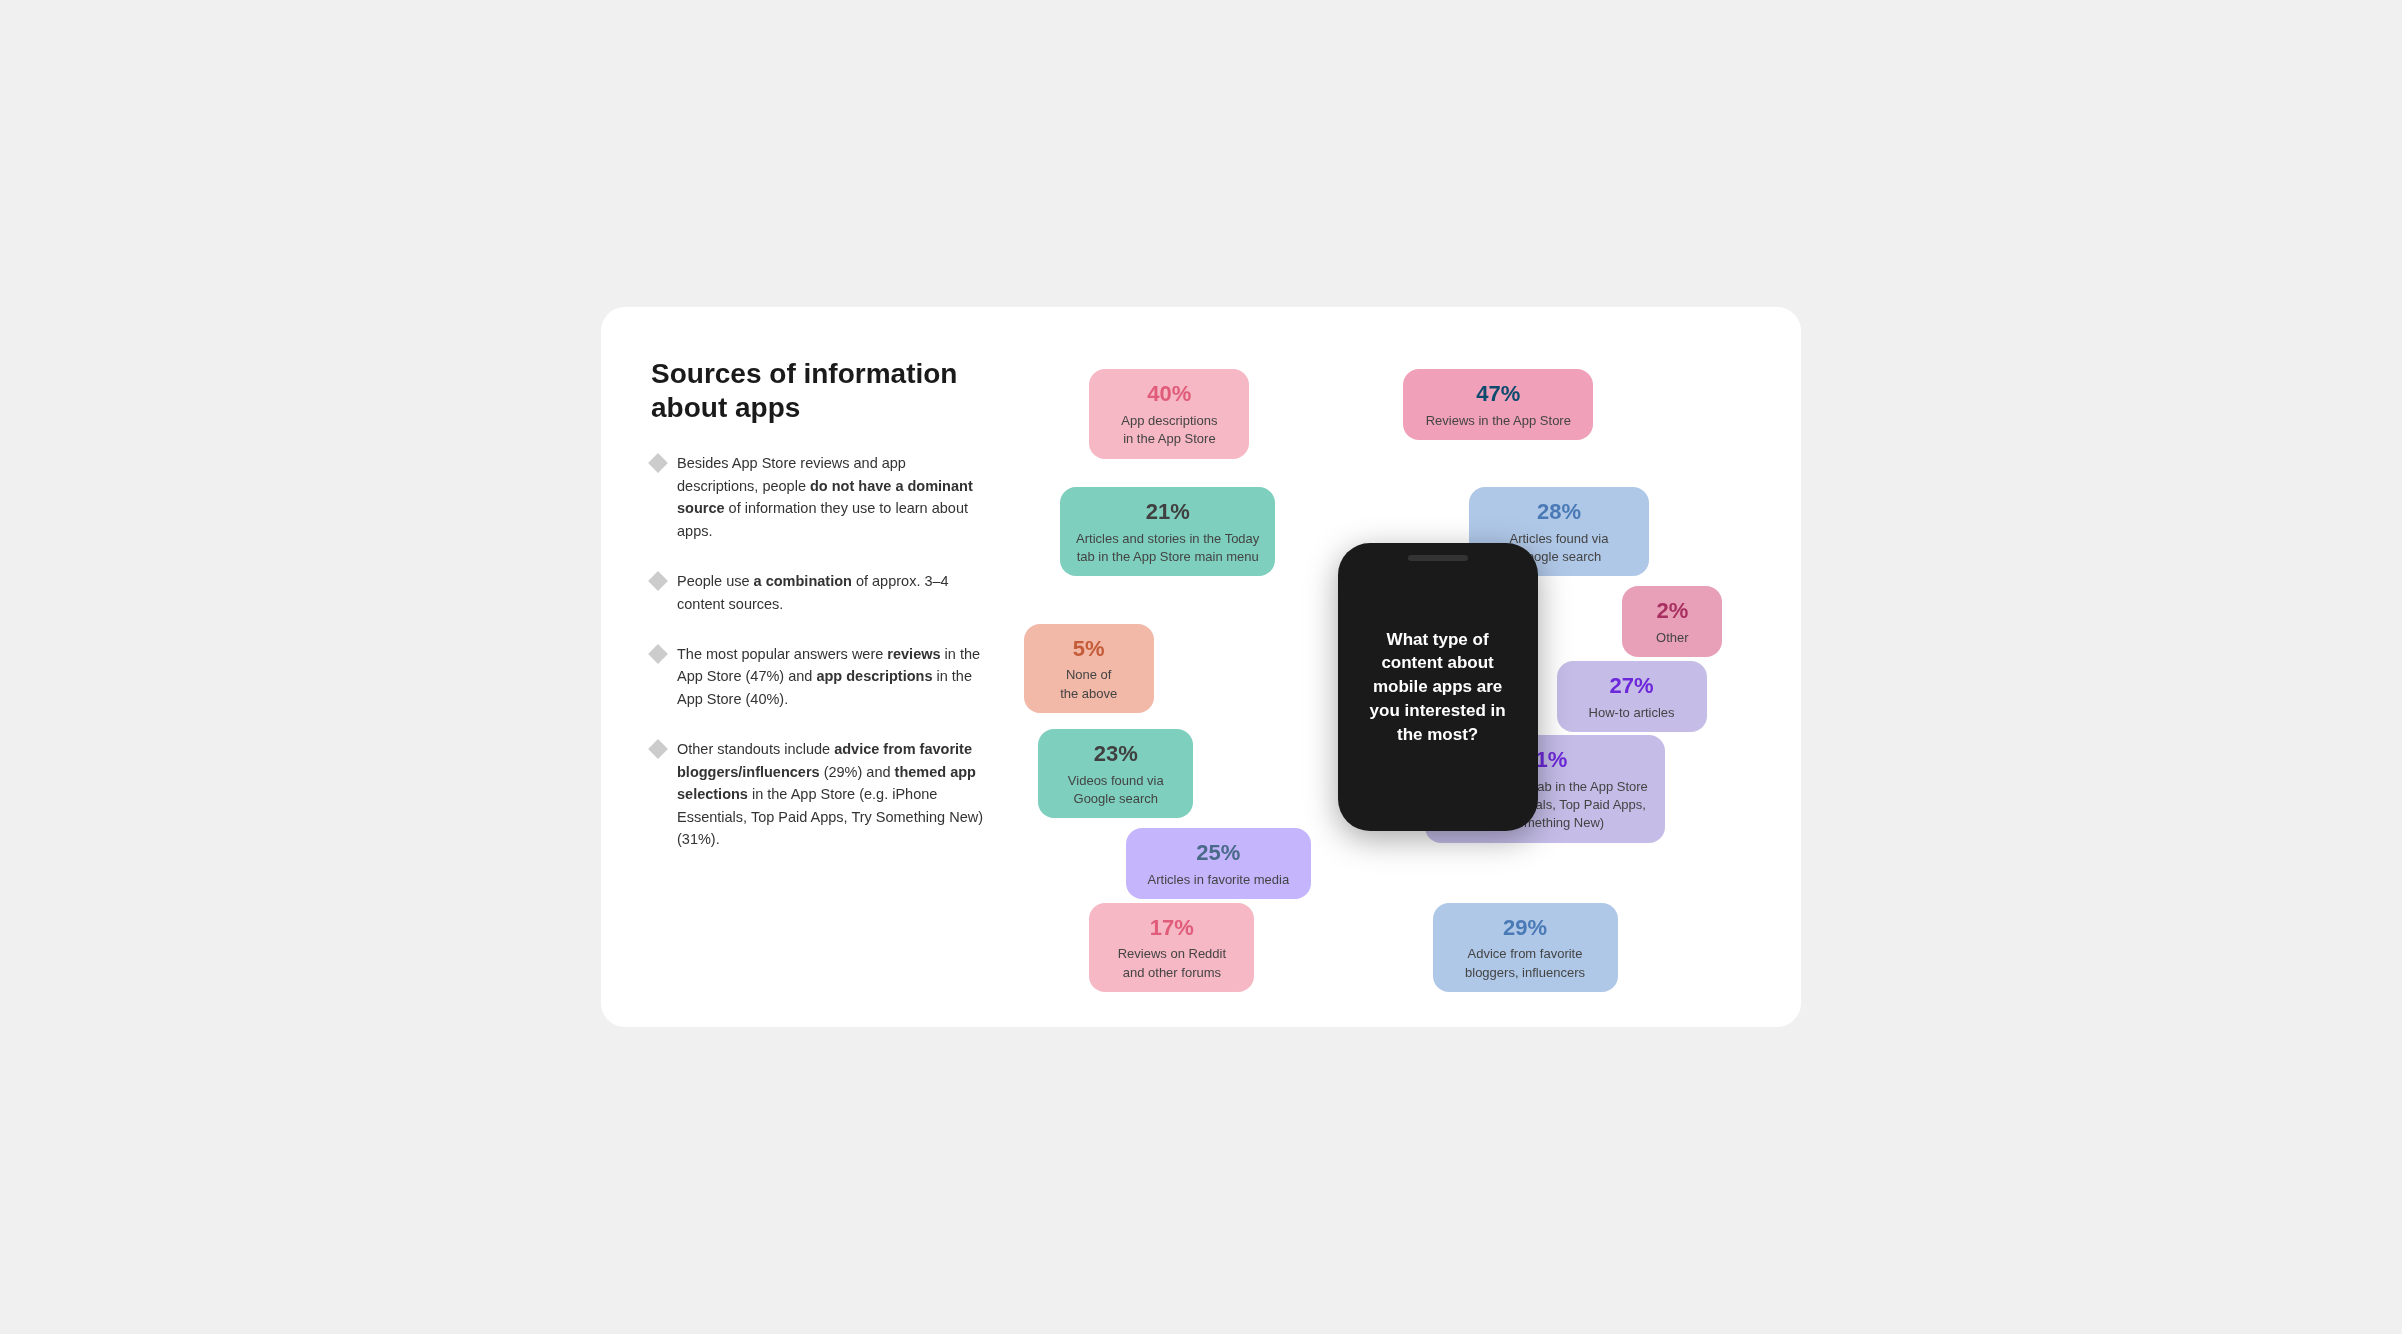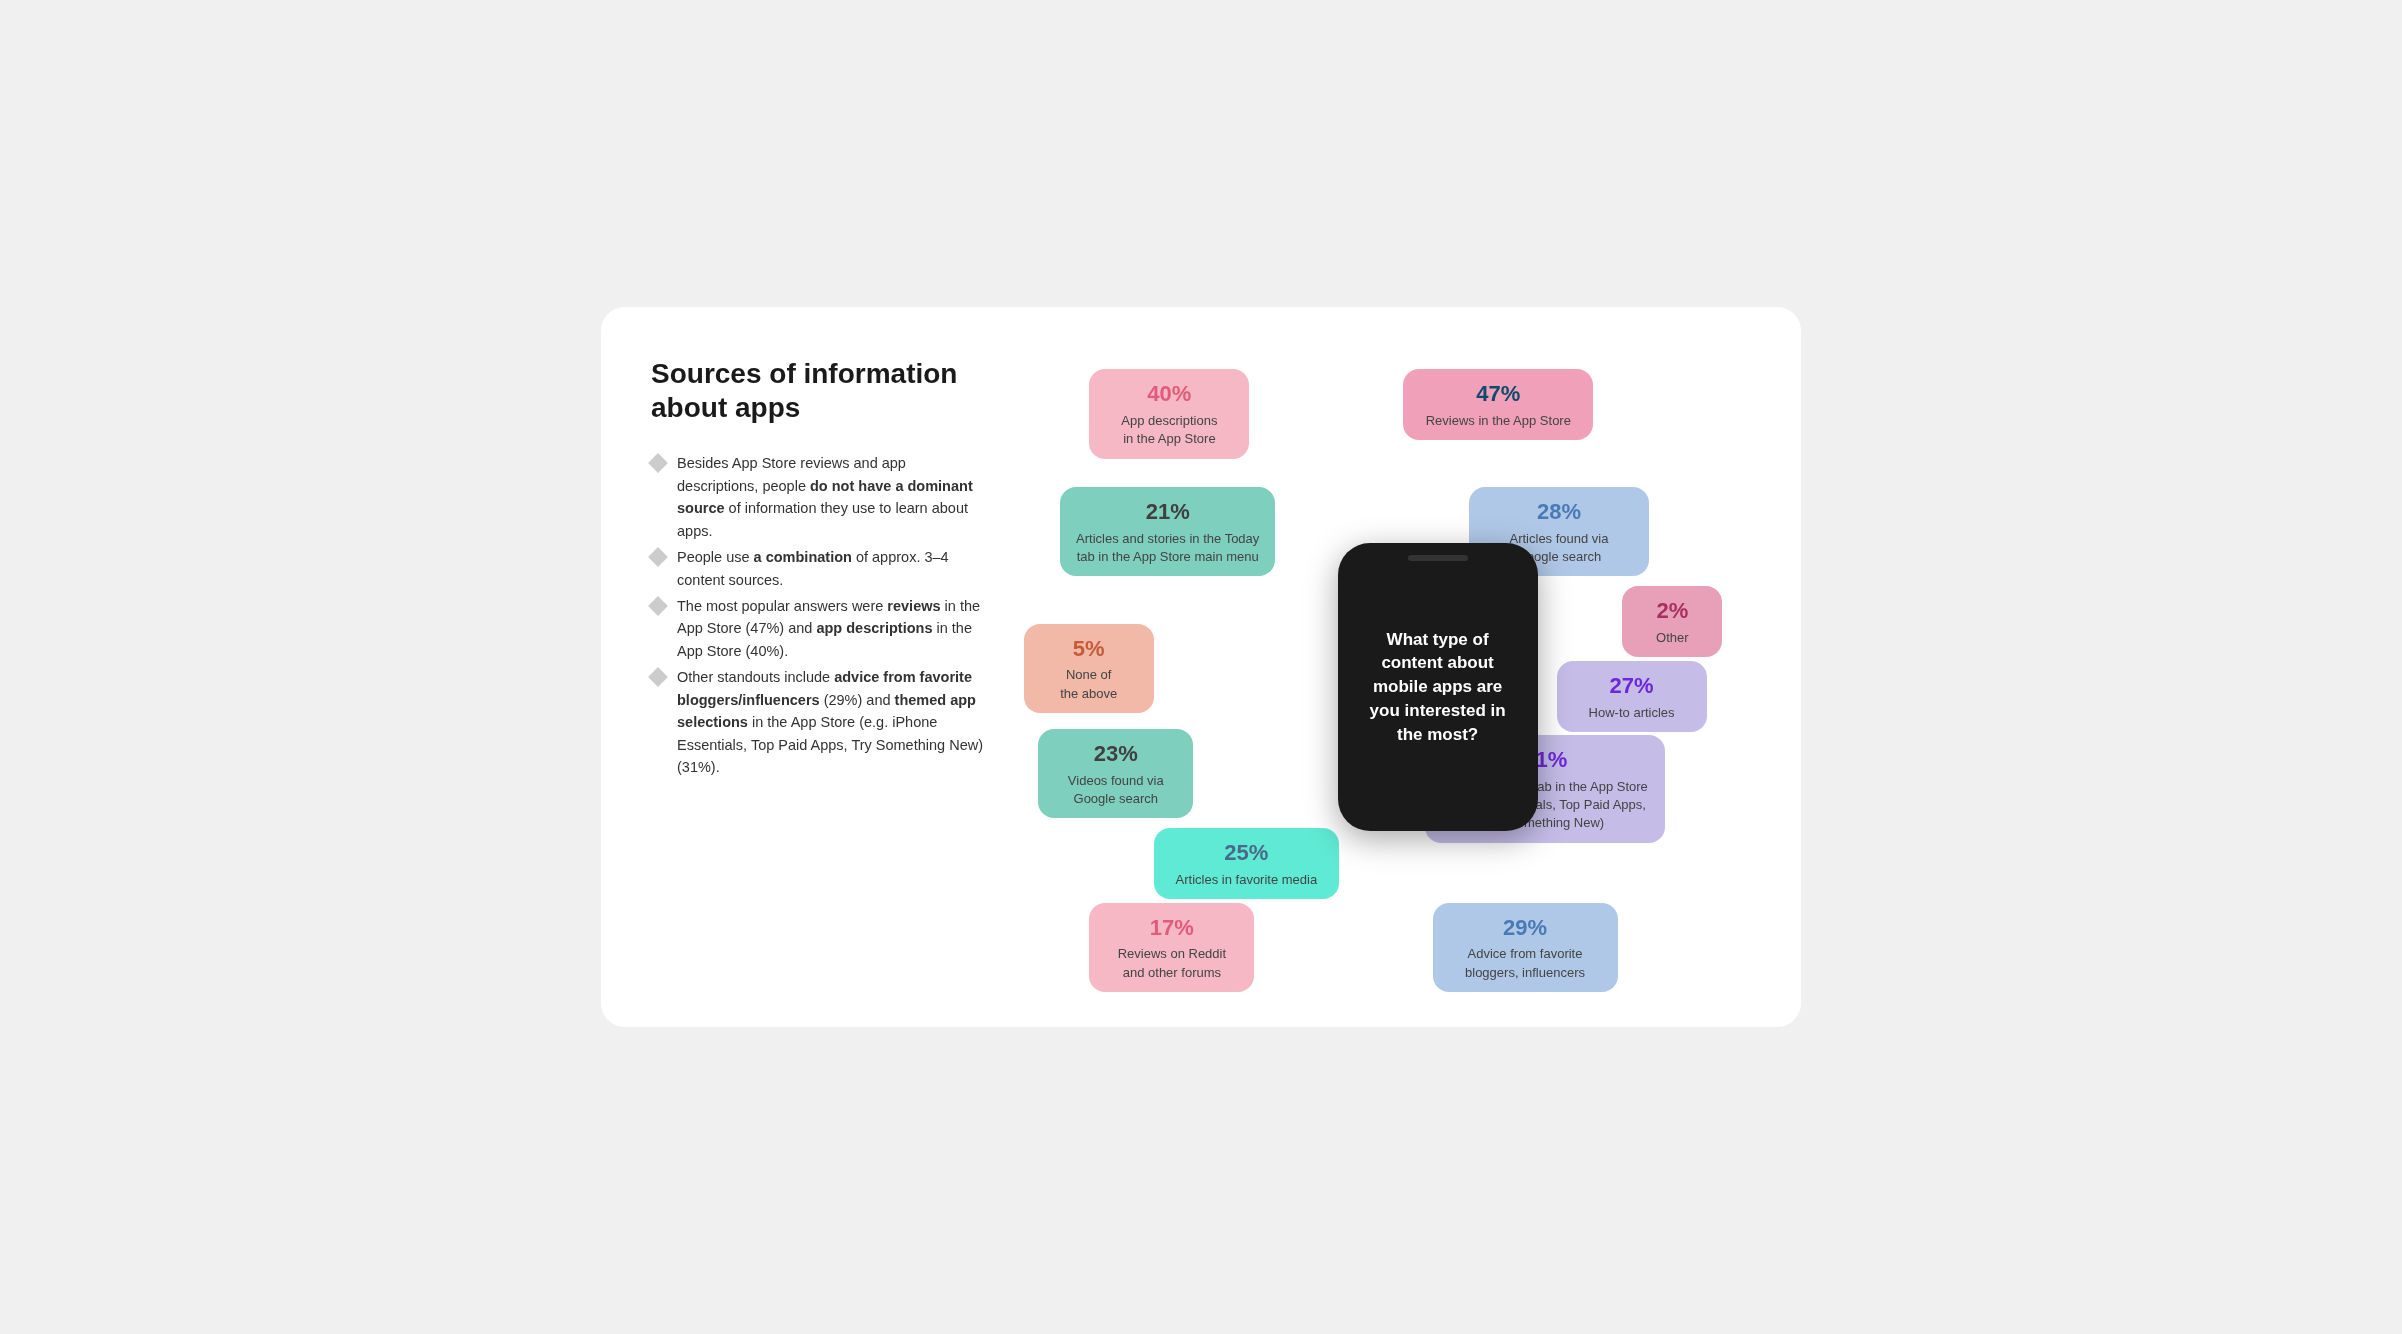--- a/index.html
+++ b/index.html
@@ -31,21 +31,21 @@
       font-size: 28px;
       font-weight: 800;
       color: #1a1a1a;
       line-height: 1.2;
       margin-bottom: 28px;
     }
     .bullet-list {
       list-style: none;
       display: flex;
       flex-direction: column;
-      gap: 4px;
+      gap: 28px;
     }
     .bullet-item {
       display: flex;
       gap: 12px;
       font-size: 14.5px;
       color: #333;
       line-height: 1.55;
     }
     .bullet-diamond {
       width: 14px;
@@ -92,21 +92,21 @@
     .teal { background: #7ecfbe; }
     .teal .pct { color: #404040; }
     .blue-light { background: #b0c8e8; }
     .blue-light .pct { color: #4a7ab5; }
     .lavender { background: #c5bde8; }
     .lavender .pct { color: #6d28d9; }
     .salmon { background: #f2b8a8; }
     .salmon .pct { color: #c45c3a; }
     .mauve { background: #e8a0b8; }
     .mauve .pct { color: #a83060; }
-    .gray-blue { background: #5eead4; margin-left: 28px; }
+    .gray-blue { background: #c4b5fd; }
     .gray-blue .pct { color: #4a6a8a; }
 
     
     .phone {
       position: absolute;
       left: 50%;
       top: 50%;
       transform: translate(-50%, -50%);
       width: 200px;
       height: 288px;

